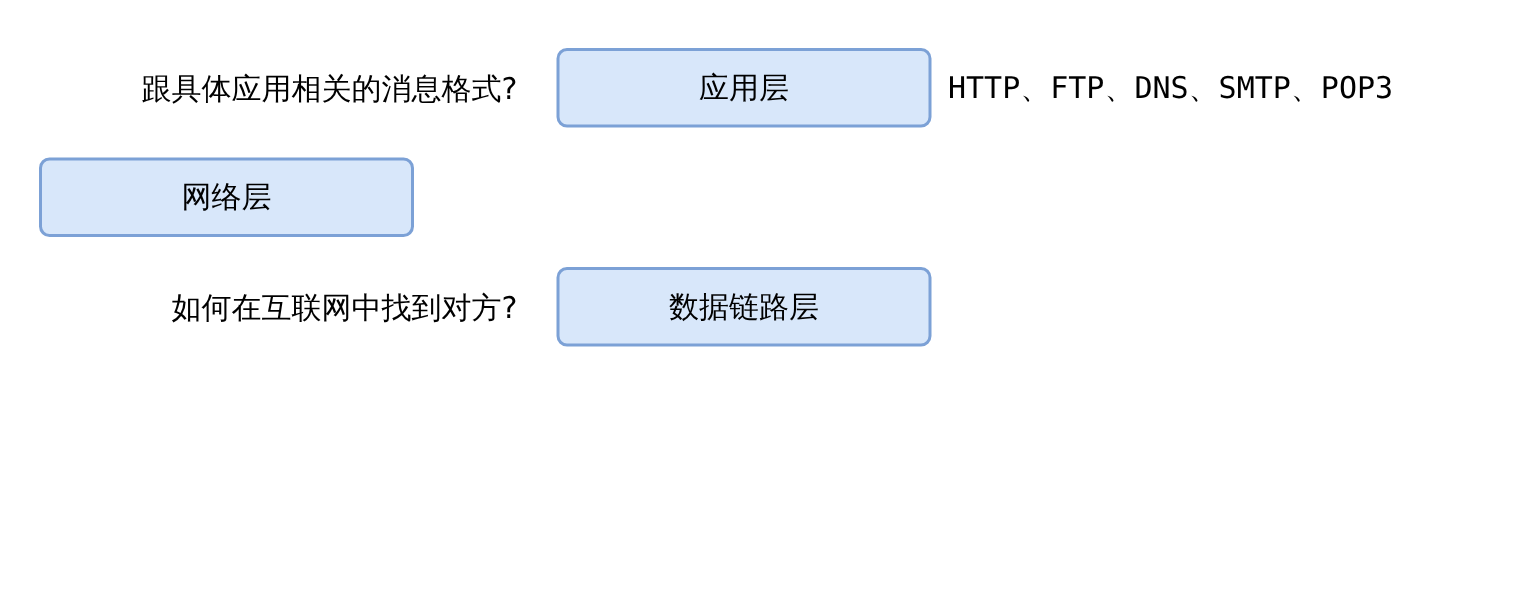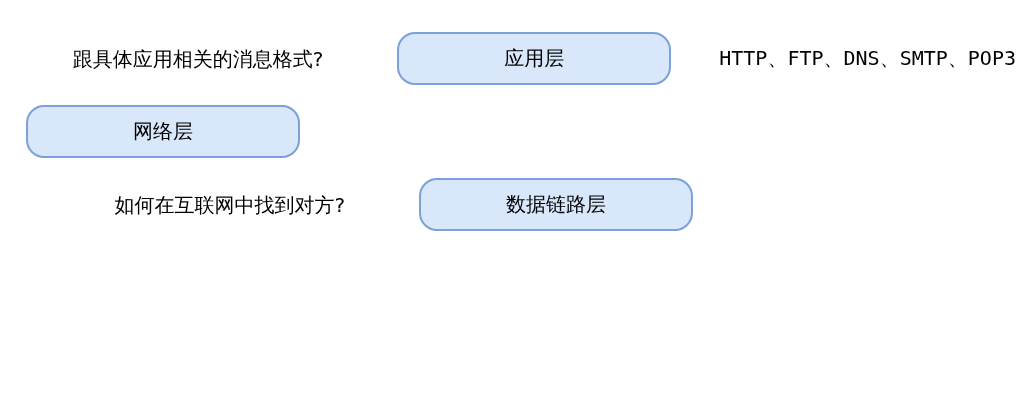--- a/index.html
+++ b/index.html
@@ -16,44 +16,44 @@
     padding-top: 32px;
     font-family: "DejaVu Sans", "Liberation Sans", sans-serif;
     color: #000000;
     overflow: hidden;
   }
   .layer-row {
     display: flex;
     align-items: center;
     height: 53px;
     margin-bottom: 20px;
-    gap: 48px;
   }
   .question {
     width: 345px;
     text-align: right;
     font-size: 20px;
     line-height: 1.2;
     white-space: nowrap;
   }
   .layer-box {
-    width: 274px;
+    width: 250px;
     height: 53px;
     margin-left: 26px;
     box-sizing: border-box;
     background: #d8e7fa;
     border: 2px solid #7ca1d6;
-    border-radius: 18px;
+    border-radius: 7px;
     display: flex;
     align-items: center;
     justify-content: center;
     font-size: 20px;
     flex-shrink: 0;
   }
   .protocols {
+    margin-left: 11px;
     font-size: 20px;
     font-family: "DejaVu Sans Mono", "DejaVu Sans", monospace;
     white-space: pre;
   }
 </style>
 </head>
 <body>
 
 <div class="diagram">
 

